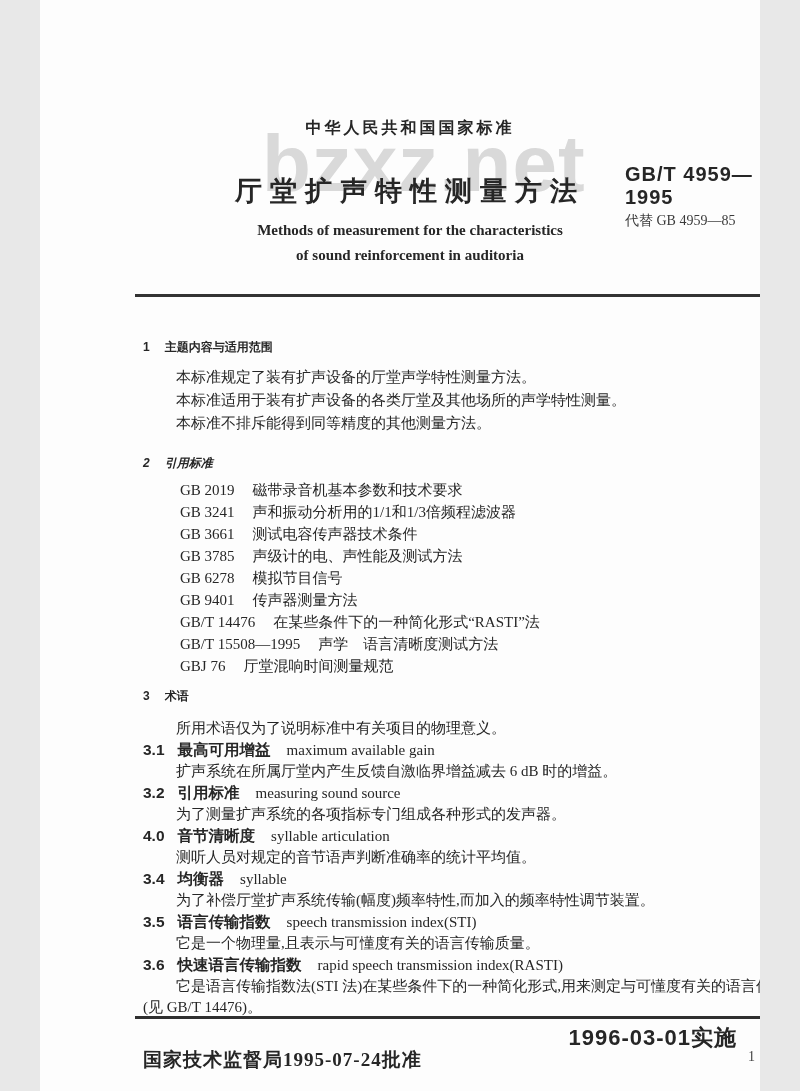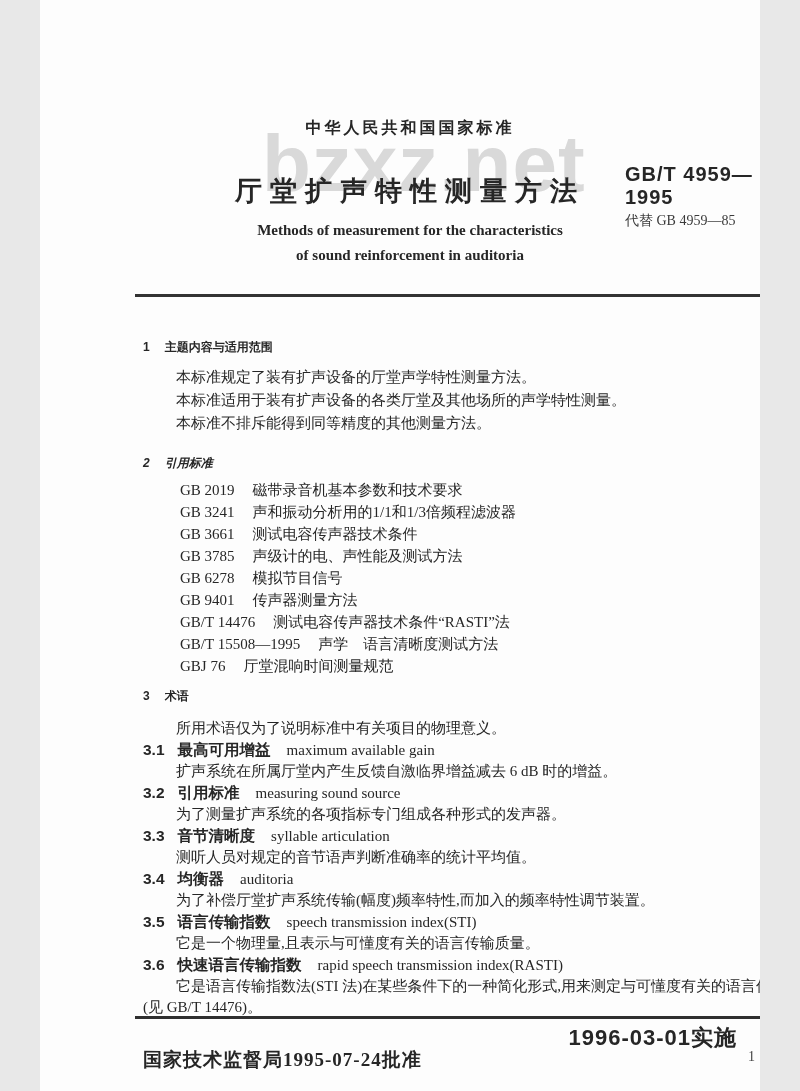--- a/index.html
+++ b/index.html
@@ -198,21 +198,21 @@
     <p class="sec-heading h-refs">
       <span class="sec-num">2</span><span>引用标准</span>
     </p>
     <ul class="refs-list">
       <li><span class="ref-code">GB 2019</span><span>磁带录音机基本参数和技术要求</span></li>
       <li><span class="ref-code">GB 3241</span><span>声和振动分析用的1/1和1/3倍频程滤波器</span></li>
       <li><span class="ref-code">GB 3661</span><span>测试电容传声器技术条件</span></li>
       <li><span class="ref-code">GB 3785</span><span>声级计的电、声性能及测试方法</span></li>
       <li><span class="ref-code">GB 6278</span><span>模拟节目信号</span></li>
       <li><span class="ref-code">GB 9401</span><span>传声器测量方法</span></li>
-      <li><span class="ref-code">GB/T 14476</span><span>测试电容传声器技术条件“RASTI”法</span></li>
+      <li><span class="ref-code">GB/T 14476</span><span>在某些条件下的一种简化形式“RASTI”法</span></li>
       <li><span class="ref-code">GB/T 15508—1995</span><span>声学　语言清晰度测试方法</span></li>
       <li><span class="ref-code">GBJ 76</span><span>厅堂混响时间测量规范</span></li>
     </ul>
 
     <p class="sec-heading h-terms">
       <span class="sec-num">3</span><span>术语</span>
     </p>
     <p class="para terms-intro">所用术语仅为了说明标准中有关项目的物理意义。</p>
 
     <div class="terms-list">
@@ -220,26 +220,26 @@
         <span class="term-num">3.1</span><span class="term-zh">最高可用增益</span><span class="term-en">maximum available gain</span>
       </p>
       <p class="term-def">扩声系统在所属厅堂内产生反馈自激临界增益减去 6 dB 时的增益。</p>
 
       <p class="term-head">
         <span class="term-num">3.2</span><span class="term-zh">引用标准</span><span class="term-en">measuring sound source</span>
       </p>
       <p class="term-def">为了测量扩声系统的各项指标专门组成各种形式的发声器。</p>
 
       <p class="term-head">
-        <span class="term-num">3.3</span><span class="term-zh">音节清晰度</span><span class="term-en">syllable articulation</span>
+        <span class="term-num">4.0</span><span class="term-zh">音节清晰度</span><span class="term-en">syllable articulation</span>
       </p>
       <p class="term-def">测听人员对规定的音节语声判断准确率的统计平均值。</p>
 
       <p class="term-head">
-        <span class="term-num">3.4</span><span class="term-zh">均衡器</span><span class="term-en">auditoria</span>
+        <span class="term-num">3.4</span><span class="term-zh">均衡器</span><span class="term-en">syllable</span>
       </p>
       <p class="term-def">为了补偿厅堂扩声系统传输(幅度)频率特性,而加入的频率特性调节装置。</p>
 
       <p class="term-head">
         <span class="term-num">3.5</span><span class="term-zh">语言传输指数</span><span class="term-en">speech transmission index(STI)</span>
       </p>
       <p class="term-def">它是一个物理量,且表示与可懂度有关的语言传输质量。</p>
 
       <p class="term-head">
         <span class="term-num">3.6</span><span class="term-zh">快速语言传输指数</span><span class="term-en">rapid speech transmission index(RASTI)</span>

